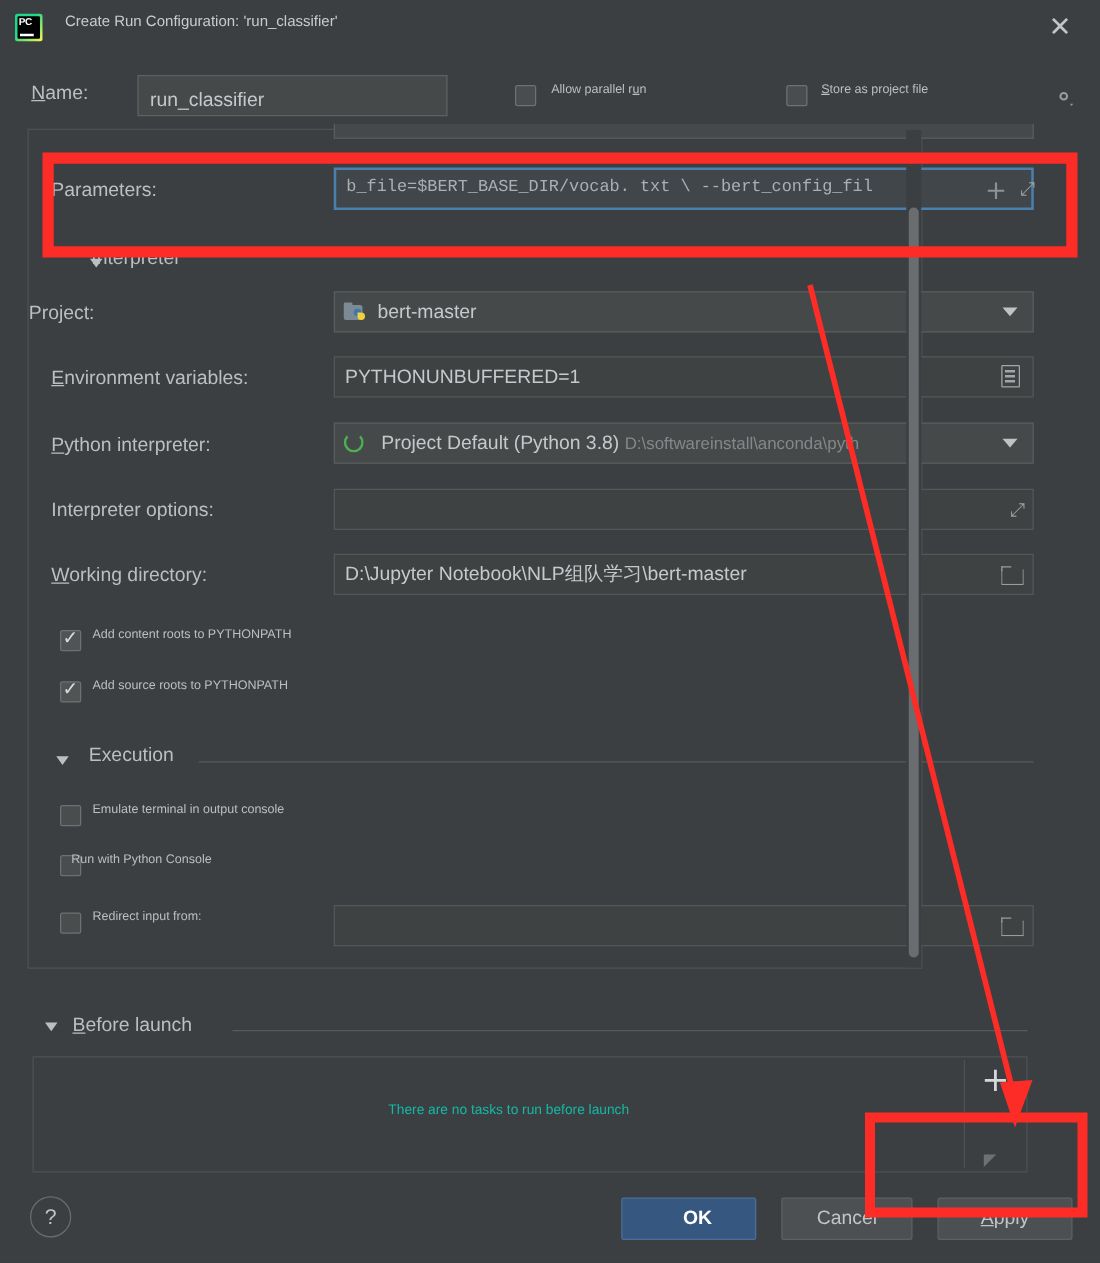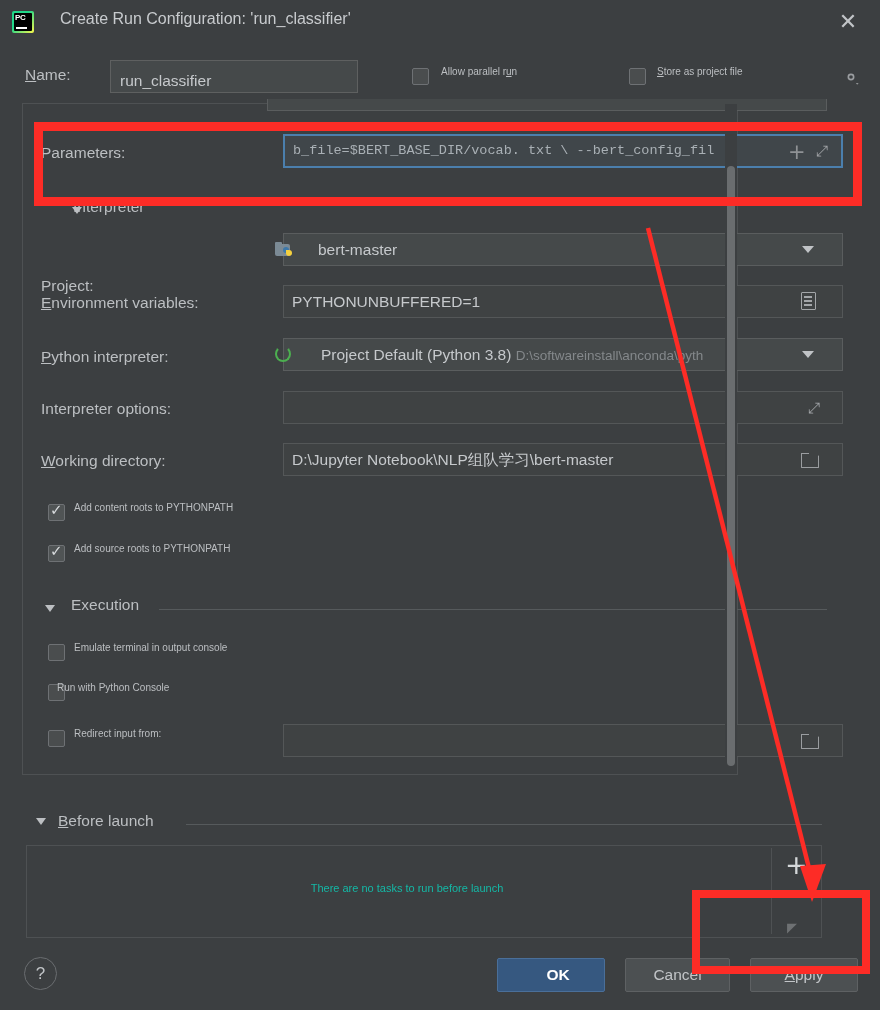--- a/index.html
+++ b/index.html
@@ -24,22 +24,22 @@
     background: #000; border-radius: 1px;
   }
   .pc-logo .pc-text {
     position: absolute; left: 3px; top: 2px; font-size: 8px; color: #fff;
     font-weight: bold; font-family: "Liberation Sans", sans-serif; letter-spacing: -0.4px;
   }
   .pc-logo .bar {
     position: absolute; left: 4px; bottom: 4px; width: 11px; height: 2px; background: #fff;
   }
   .dlg-title {
-    position: absolute; left: 60px; top: 10px;
-    font-size: 16px; color: #c8cbce; white-space: nowrap;
+    position: absolute; left: 52px; top: 10px;
+    font-size: 12px; color: #c8cbce; white-space: nowrap;
   }
   .close-btn {
     position: absolute; right: 18px; top: 8px; width: 28px; height: 28px;
     color: #c2c5c8; font-size: 22px; line-height: 28px; text-align: center;
     cursor: pointer; font-family: "Liberation Sans", sans-serif;
   }
 
   
   .name-label { position: absolute; left: 25px; top: 66px; font-size: 15.5px; color: #bcbfc2; }
   .name-label u { text-decoration: underline; }
@@ -76,21 +76,21 @@
     position: absolute; right: 2px; top: 62px; width: 8px; height: 600px;
     background: #6a6d6f; border-radius: 4px;
   }
 
   .row-label { position: absolute; font-size: 15.5px; color: #bcbfc2; white-space: nowrap; }
   .row-label u { text-decoration: underline; }
 
   .field {
     position: absolute; background: #45494a; border: 1px solid #5a5d5e;
     color: #c6c9cc; font-size: 15.5px; line-height: 29px; padding: 0 8px;
-    white-space: nowrap; overflow: hidden; margin-left: 16px;
+    white-space: nowrap; overflow: hidden;
   }
   .field.focused { border: 2px solid #4b7fad; background: #40464a; }
   .field.mono {
     font-family: "Liberation Mono", monospace; font-size: 13.5px; color: #a9b0b5; letter-spacing: 0px;
   }
   .field.flat { background: #3f4243; border: 1px solid #545758; }
 
   .partial-field {
     position: absolute; left: 244px; top: -5px; width: 560px; height: 12px;
     background: #45494a; border: 1px solid #5a5d5e; border-top: none;
@@ -218,21 +218,21 @@
     <div class="partial-field"></div>
 
     <div class="row-label" style="left:18px; top:40px;">Parameters:</div>
     <div class="field focused mono" style="left:244px; top:30px; width:560px; height:34px; line-height:30px;">b_file=$BERT_BASE_DIR/vocab. txt \    --bert_config_fil</div>
     <div class="plus-ico" style="left:765px; top:38px;">+</div>
     <div class="expand-ico" style="left:793px; top:38px;">⤢</div>
 
     <div class="sec-arrow" style="left:49px; top:103px;"></div>
     <div class="sec-title" style="left:50px; top:94px;">Interpreter</div>
 
-    <div class="row-label" style="left:18px; top:138px;margin-top:35px;">Project:</div>
+    <div class="row-label" style="left:0; top:138px;">Project:</div>
     <div class="field" style="left:244px; top:129px; width:560px; height:33px; line-height:31px; padding-left:34px;">
       <span>bert-master</span>
     </div>
     <div class="proj-ico" style="left:252px; top:138px;">
       <div class="tab"></div>
         <div class="fold"></div>
         <div class="py-b"></div>
         <div class="py-y"></div>
     </div>
     <div class="combo-arrow" style="left:779px; top:142px;"></div>

